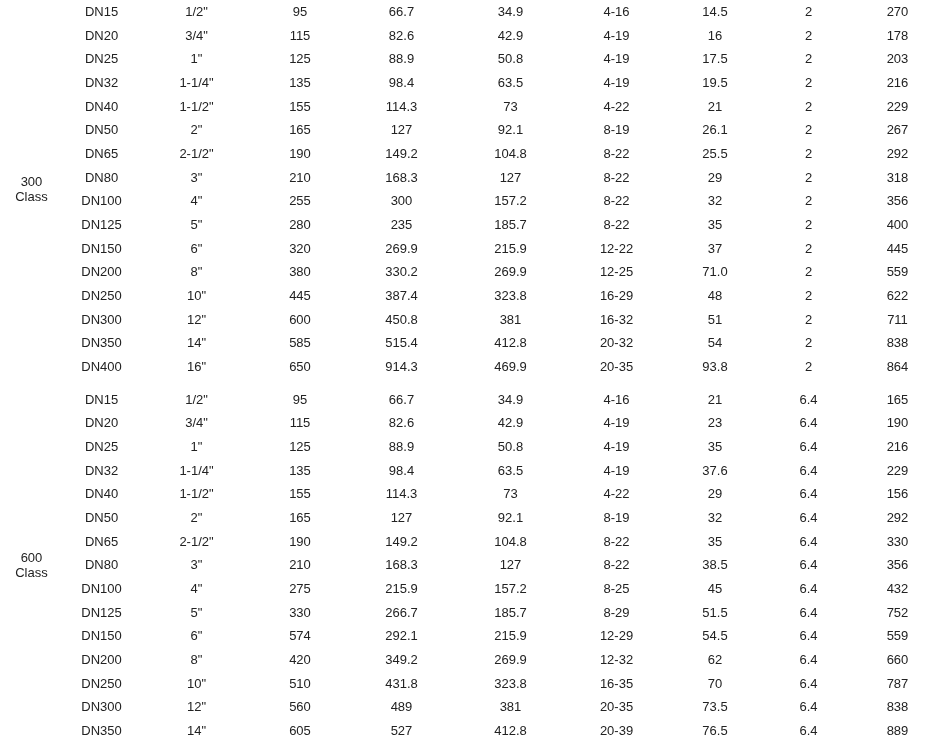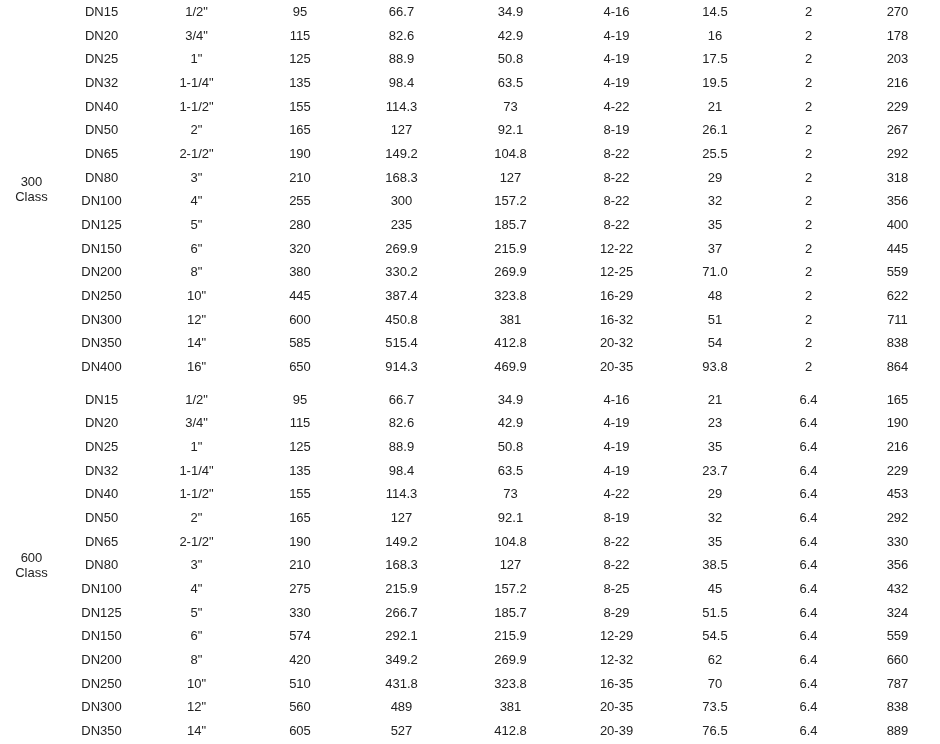--- a/index.html
+++ b/index.html
@@ -301,34 +301,34 @@
           <td class="num">6.4</td>
           <td class="num">216</td>
         </tr>
         <tr>
           <td class="dn-cell">DN32</td>
           <td class="num">1-1/4"</td>
           <td class="num">135</td>
           <td class="num">98.4</td>
           <td class="num">63.5</td>
           <td class="num">4-19</td>
-          <td class="num">23.7</td>
+          <td class="num">37.6</td>
           <td class="num">6.4</td>
           <td class="num">229</td>
         </tr>
         <tr>
           <td class="dn-cell">DN40</td>
           <td class="num">1-1/2"</td>
           <td class="num">155</td>
           <td class="num">114.3</td>
           <td class="num">73</td>
           <td class="num">4-22</td>
           <td class="num">29</td>
           <td class="num">6.4</td>
-          <td class="num">453</td>
+          <td class="num">156</td>
         </tr>
         <tr>
           <td class="dn-cell">DN50</td>
           <td class="num">2"</td>
           <td class="num">165</td>
           <td class="num">127</td>
           <td class="num">92.1</td>
           <td class="num">8-19</td>
           <td class="num">32</td>
           <td class="num">6.4</td>
@@ -369,21 +369,21 @@
         </tr>
         <tr>
           <td class="dn-cell">DN125</td>
           <td class="num">5"</td>
           <td class="num">330</td>
           <td class="num">266.7</td>
           <td class="num">185.7</td>
           <td class="num">8-29</td>
           <td class="num">51.5</td>
           <td class="num">6.4</td>
-          <td class="num">324</td>
+          <td class="num">752</td>
         </tr>
         <tr>
           <td class="dn-cell">DN150</td>
           <td class="num">6"</td>
           <td class="num">574</td>
           <td class="num">292.1</td>
           <td class="num">215.9</td>
           <td class="num">12-29</td>
           <td class="num">54.5</td>
           <td class="num">6.4</td>

